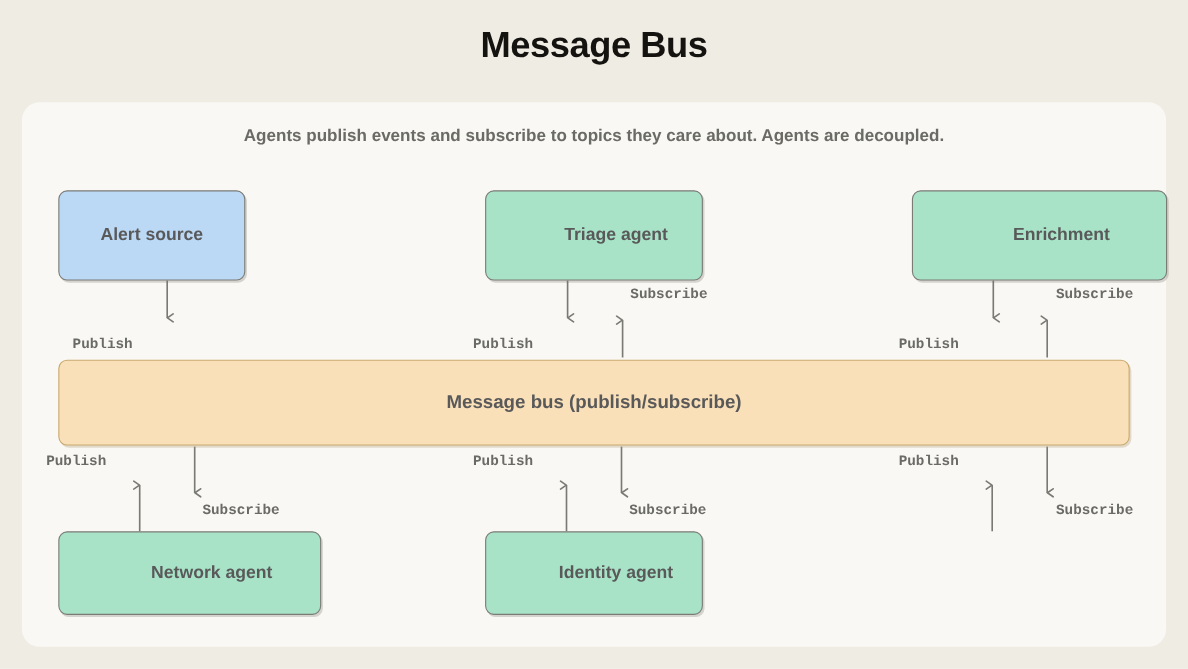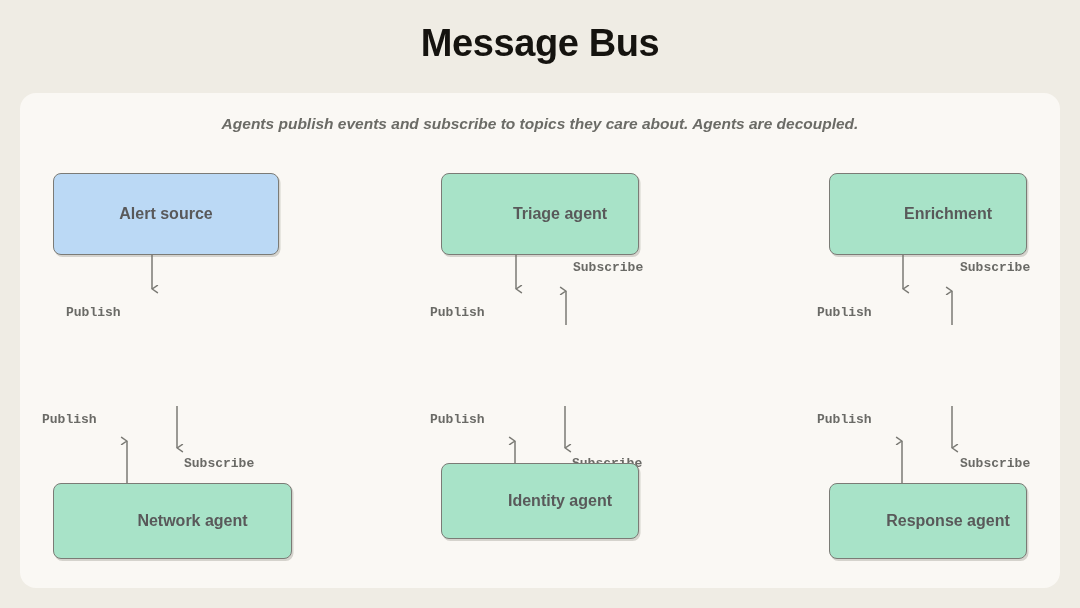--- a/index.html
+++ b/index.html
@@ -13,21 +13,21 @@
     font-family: "Liberation Sans", sans-serif;
     overflow: hidden;
     position: relative;
   }
   #page-title {
     position: absolute;
     top: 22px;
     left: 0;
     width: 1080px;
     text-align: center;
-    font-size: 38px;
+    font-size: 33px;
     font-weight: bold;
     color: #15130f;
     letter-spacing: -0.4px;
   }
   #card {
     position: absolute;
     left: 20px;
     top: 93px;
     width: 1040px;
     height: 495px;
@@ -37,21 +37,20 @@
   }
   #subtitle {
     position: absolute;
     top: 22px;
     left: 0;
     width: 1040px;
     text-align: center;
     font-size: 15.5px;
     font-weight: bold;
     color: #6b6b66;
-    font-style: italic;
   }
   .node {
     position: absolute;
     box-sizing: border-box;
     border: 1.5px solid #7b7b76;
     border-radius: 8px;
     display: flex;
     align-items: center;
     justify-content: center;
     font-size: 16px;
@@ -127,51 +126,51 @@
       <line x1="495" y1="390" x2="495" y2="348" marker-end="url(#ah)"></line>
 
       <line x1="545" y1="313" x2="545" y2="355" marker-end="url(#ah)"></line>
 
       <line x1="882" y1="390" x2="882" y2="348" marker-end="url(#ah)"></line>
 
       <line x1="932" y1="313" x2="932" y2="355" marker-end="url(#ah)"></line>
     </g>
   </svg>
 
-  <div class="node blue" style="left:33px; top:80px; width:226px; height:82px;">
+  <div class="node blue" style="left:33px; top:80px; width:170px; height:82px;">
     <span>Alert source</span>
   </div>
   <div class="node green" style="left:421px; top:80px; width:198px; height:82px;">
     <span>Triage agent</span>
   </div>
-  <div class="node green" style="left:809px; top:80px; width:198px; height:82px;">
+  <div class="node green" style="left:809px; top:80px; width:232px; height:82px;">
     <span>Enrichment</span>
   </div>
 
   <div class="edge-label r" style="left:46px; top:212px; width:80px;">Publish</div>
 
   <div class="edge-label r" style="left:410px; top:212px; width:80px;">Publish</div>
   <div class="edge-label" style="left:553px; top:167px;">Subscribe</div>
 
   <div class="edge-label r" style="left:797px; top:212px; width:80px;">Publish</div>
   <div class="edge-label" style="left:940px; top:167px;">Subscribe</div>
 
+  <div class="bus" style="left:33px; top:234px; width:974px; height:78px;">
+    <span>Message bus (publish/subscribe)</span>
+  </div>
 
   <div class="edge-label r" style="left:22px; top:319px; width:80px;">Publish</div>
   <div class="edge-label" style="left:164px; top:363px;">Subscribe</div>
 
   <div class="edge-label r" style="left:410px; top:319px; width:80px;">Publish</div>
   <div class="edge-label" style="left:552px; top:363px;">Subscribe</div>
 
   <div class="edge-label r" style="left:797px; top:319px; width:80px;">Publish</div>
   <div class="edge-label" style="left:940px; top:363px;">Subscribe</div>
 
   <div class="node green" style="left:33px; top:390px; width:239px; height:76px;">
     <span>Network agent</span>
   </div>
-  <div class="node green" style="left:421px; top:370px; width:198px; height:76px;">
+  <div class="node green" style="left:421px; top:390px; width:198px; height:76px;">
     <span>Identity agent</span>
-  </div>
-  <div class="node green" style="left:809px; top:390px; width:198px; height:76px;">
-    <span>Response agent</span>
   </div>
 
 </div>
 
 </body></html>

